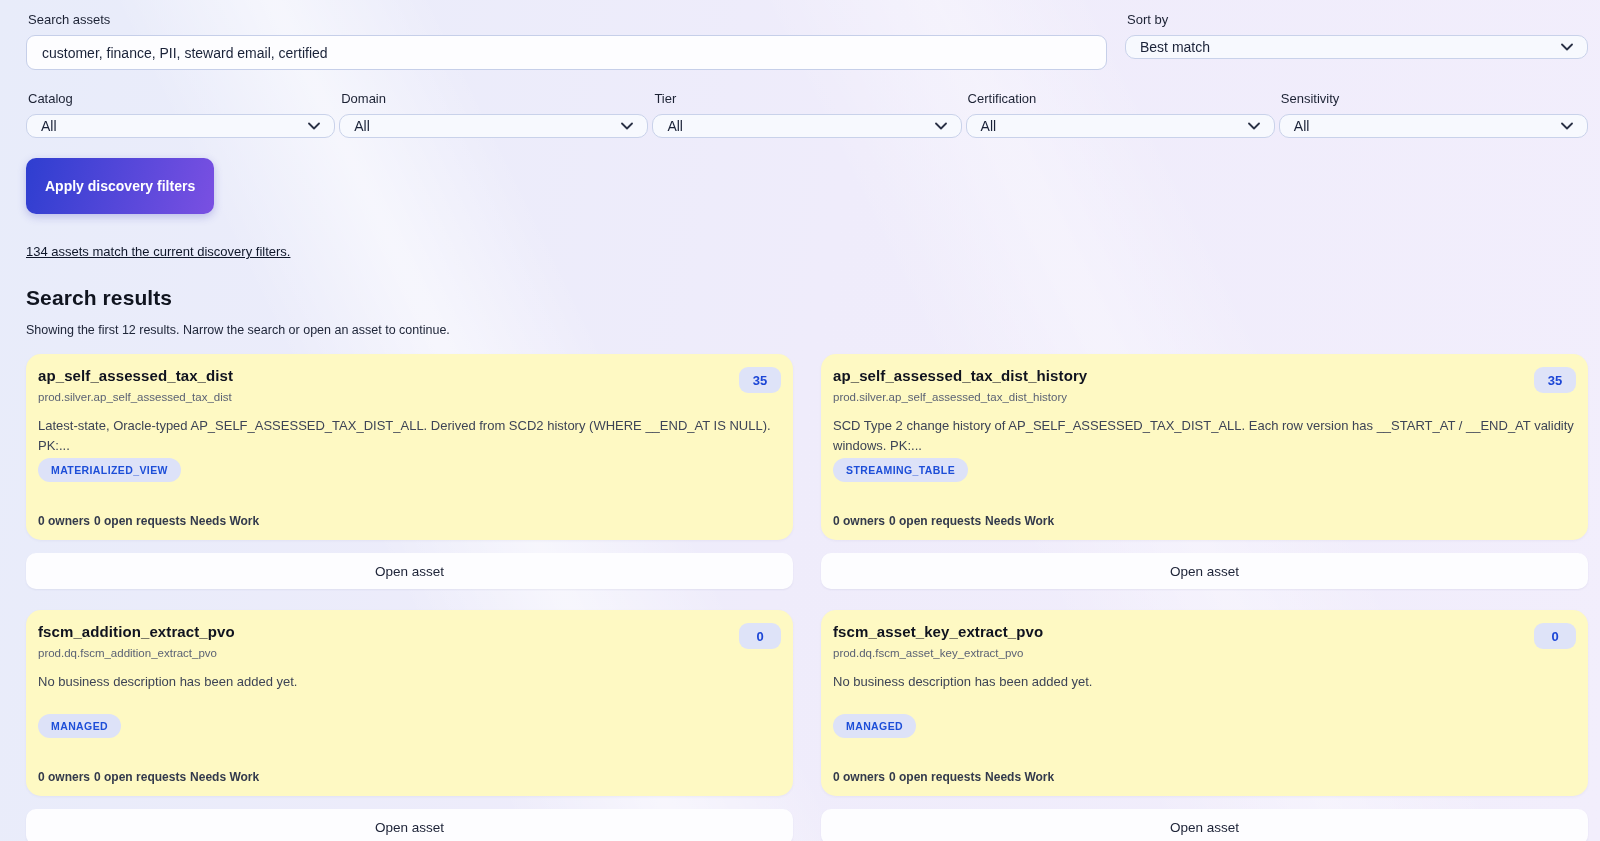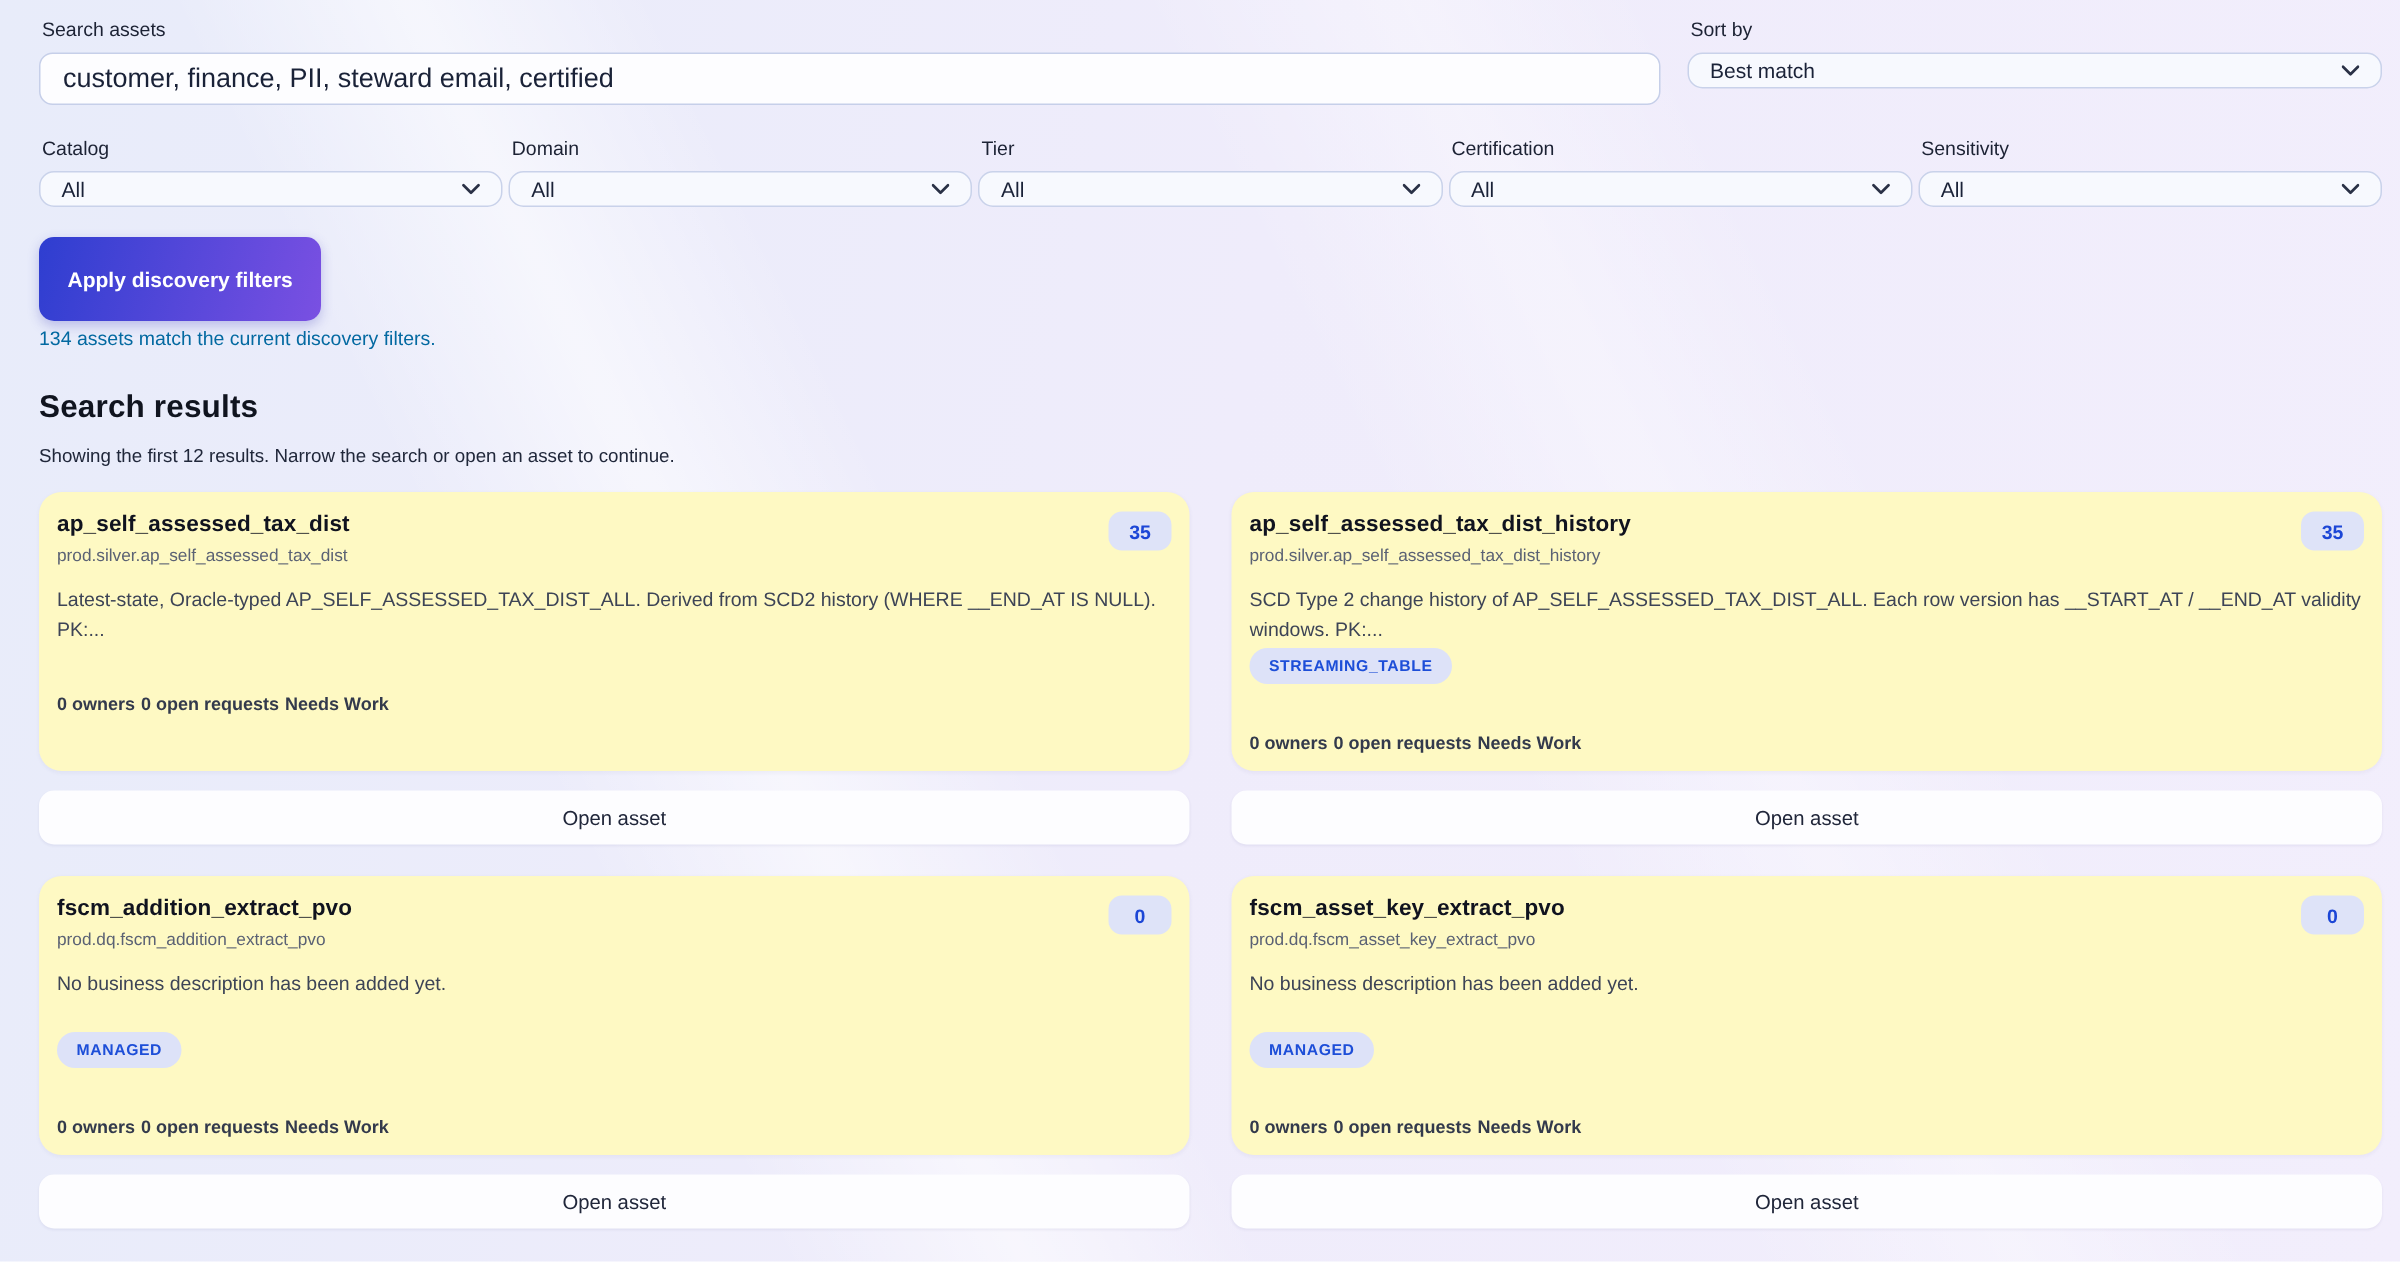--- a/index.html
+++ b/index.html
@@ -16,21 +16,21 @@
 
   .field-label { font-size: 13px; color: #1c2234; margin: 2px 0 8px 2px; display: block; }
 
   .top-row { display: flex; gap: 18px; }
   .search-group { flex: 1; min-width: 0; }
   .sort-group { width: 463px; flex: none; }
 
   .text-input {
     width: 100%; height: 35px; border-radius: 9px;
     border: 1px solid #c6cfe9; background: #fdfdff;
-    padding: 0 15px; font-size: 18px; color: #1a2238;
+    padding: 0 15px; font-size: 14px; color: #1a2238;
     font-family: "Liberation Sans", sans-serif; outline: none;
   }
 
   .select {
     height: 24px; border-radius: 10px; border: 1px solid #c9d2ea;
     background: #f7f9fe; display: flex; align-items: center;
     justify-content: space-between; padding: 0 14px;
     font-size: 14px; color: #1a2238; cursor: pointer;
   }
   .select svg { flex: none; margin-left: 8px; }
@@ -43,21 +43,21 @@
   .apply-btn {
     margin-top: 20px; height: 56px; padding: 0 19px;
     border: none; border-radius: 10px; cursor: pointer;
     background: linear-gradient(105deg, #2e3ed0 0%, #7a50e2 100%);
     color: #ffffff; font-weight: 700; font-size: 14px;
     font-family: "Liberation Sans", sans-serif;
     box-shadow: 0 3px 8px rgba(70, 70, 190, 0.28);
     display: inline-flex; align-items: center;
   }
 
-  .match-summary { margin-top: 4px; font-size: 13px; color: #0369a1; }
+  .match-summary { margin-top: 30px; font-size: 13px; color: #0f172a; text-decoration: underline; }
 
   .results-heading { margin-top: 27px; font-size: 21px; font-weight: 700; color: #10141f; letter-spacing: 0.1px; }
   .results-subheading { margin-top: 13px; font-size: 12.5px; color: #20273a; }
 
   .cards-grid {
     margin-top: 17px; display: grid;
     grid-template-columns: 1fr 1fr; column-gap: 28px; row-gap: 21px;
   }
   .card-cell { display: flex; flex-direction: column; gap: 13px; min-width: 0; }
 
@@ -175,20 +175,23 @@
     <div class="card-cell">
       <div class="asset-card">
         <div class="card-head">
           <div>
             <div class="asset-title">ap_self_assessed_tax_dist</div>
             <div class="asset-path">prod.silver.ap_self_assessed_tax_dist</div>
           </div>
           <div class="match-badge">35</div>
         </div>
         <div class="asset-desc">Latest-state, Oracle-typed AP_SELF_ASSESSED_TAX_DIST_ALL. Derived from SCD2 history (WHERE __END_AT IS NULL). PK:...</div>
+        <div class="tag-row">
+          <span class="asset-tag">MATERIALIZED_VIEW</span>
+        </div>
         <div class="meta-row">
           <span>0 owners</span>
           <span>0 open requests</span>
           <span>Needs Work</span>
         </div>
       </div>
       <button class="open-asset-btn">Open asset</button>
     </div>
 
     <div class="card-cell">

